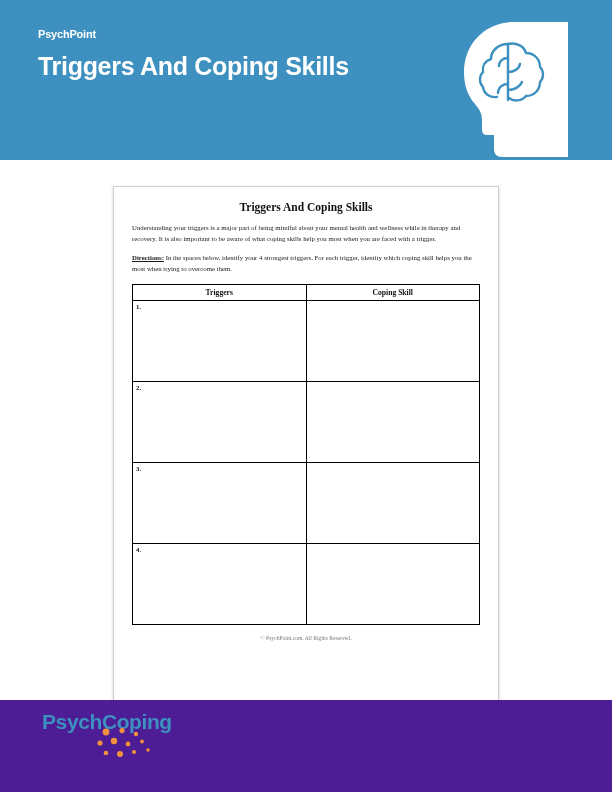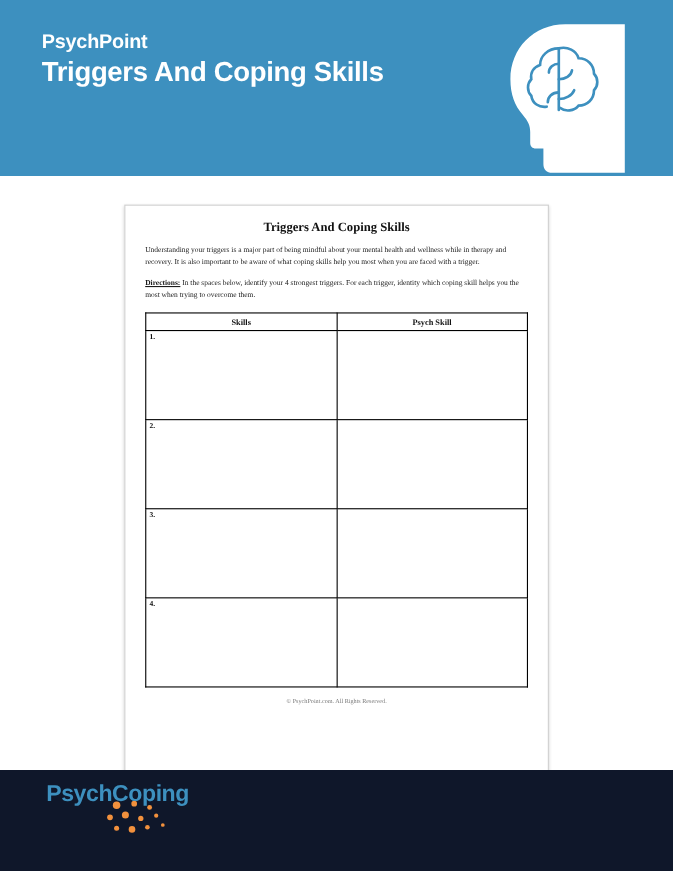--- a/index.html
+++ b/index.html
@@ -19,21 +19,21 @@
     position: relative;
     width: 612px;
     height: 160px;
     background: #3d90bf;
     overflow: hidden;
   }
   .brand {
     position: absolute;
     left: 38px;
     top: 28px;
-    font-size: 18px;
+    font-size: 11px;
     font-weight: bold;
     color: #ffffff;
     letter-spacing: -0.2px;
   }
   .brand .brand-accent {
     color: #ffffff;
   }
   .header-title {
     position: absolute;
     left: 38px;
@@ -141,21 +141,21 @@
     font-size: 5.6px;
     color: #7a7a7a;
     margin-top: 10px;
   }
 
   
   .bottom {
     position: relative;
     width: 612px;
     height: 92px;
-    background: #0f172a;
+    background: #4c1d95;
   }
   .logo-wrap {
     position: absolute;
     left: 42px;
     top: 10px;
     display: flex;
     align-items: flex-start;
   }
   .logo-text {
     font-size: 21px;
@@ -202,22 +202,22 @@
 
       <div class="sheet-para">Understanding your triggers is a major part of being mindful about your mental health and wellness while in therapy and recovery. It is also important to be aware of what coping skills help you most when you are faced with a trigger.</div>
 
       <div class="sheet-directions">
         <span class="dir-label">Directions:</span><span> In the spaces below, identify your 4 strongest triggers. For each trigger, identity which coping skill helps you the most when trying to overcome them.</span>
       </div>
 
       <table class="worksheet">
         <thead>
           <tr>
-            <th>Skills</th>
-            <th>Psych Skill</th>
+            <th>Triggers</th>
+            <th>Coping Skill</th>
           </tr>
         </thead>
         <tbody>
           <tr>
             <td>
               <div class="cell-num">1.</div>
             </td>
             <td>
               <div class="cell-blank"></div>
             </td>

